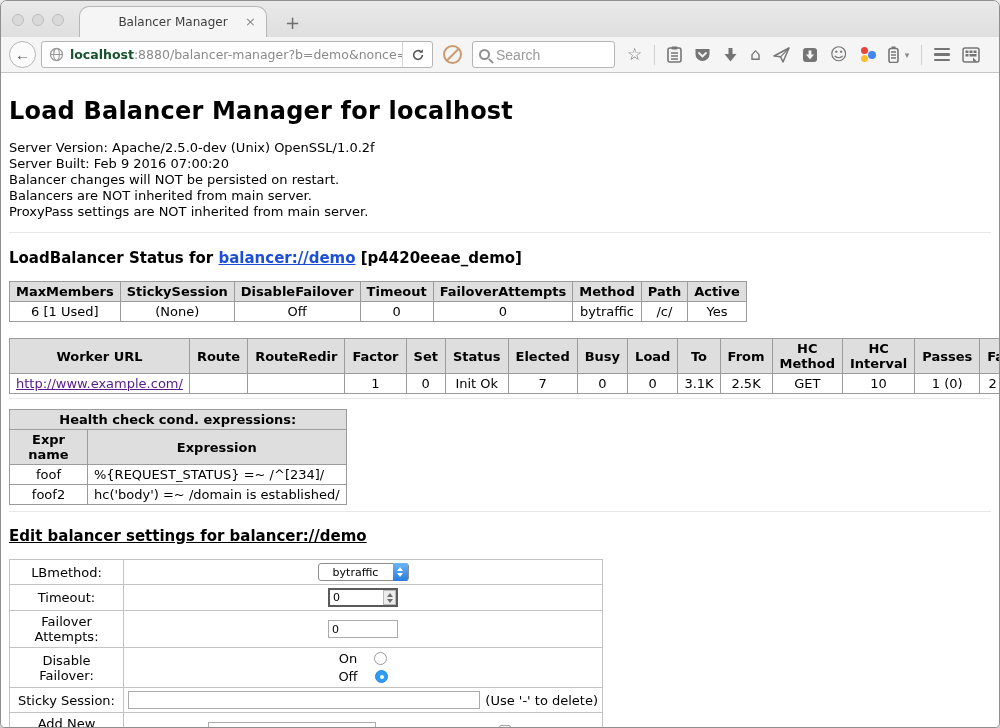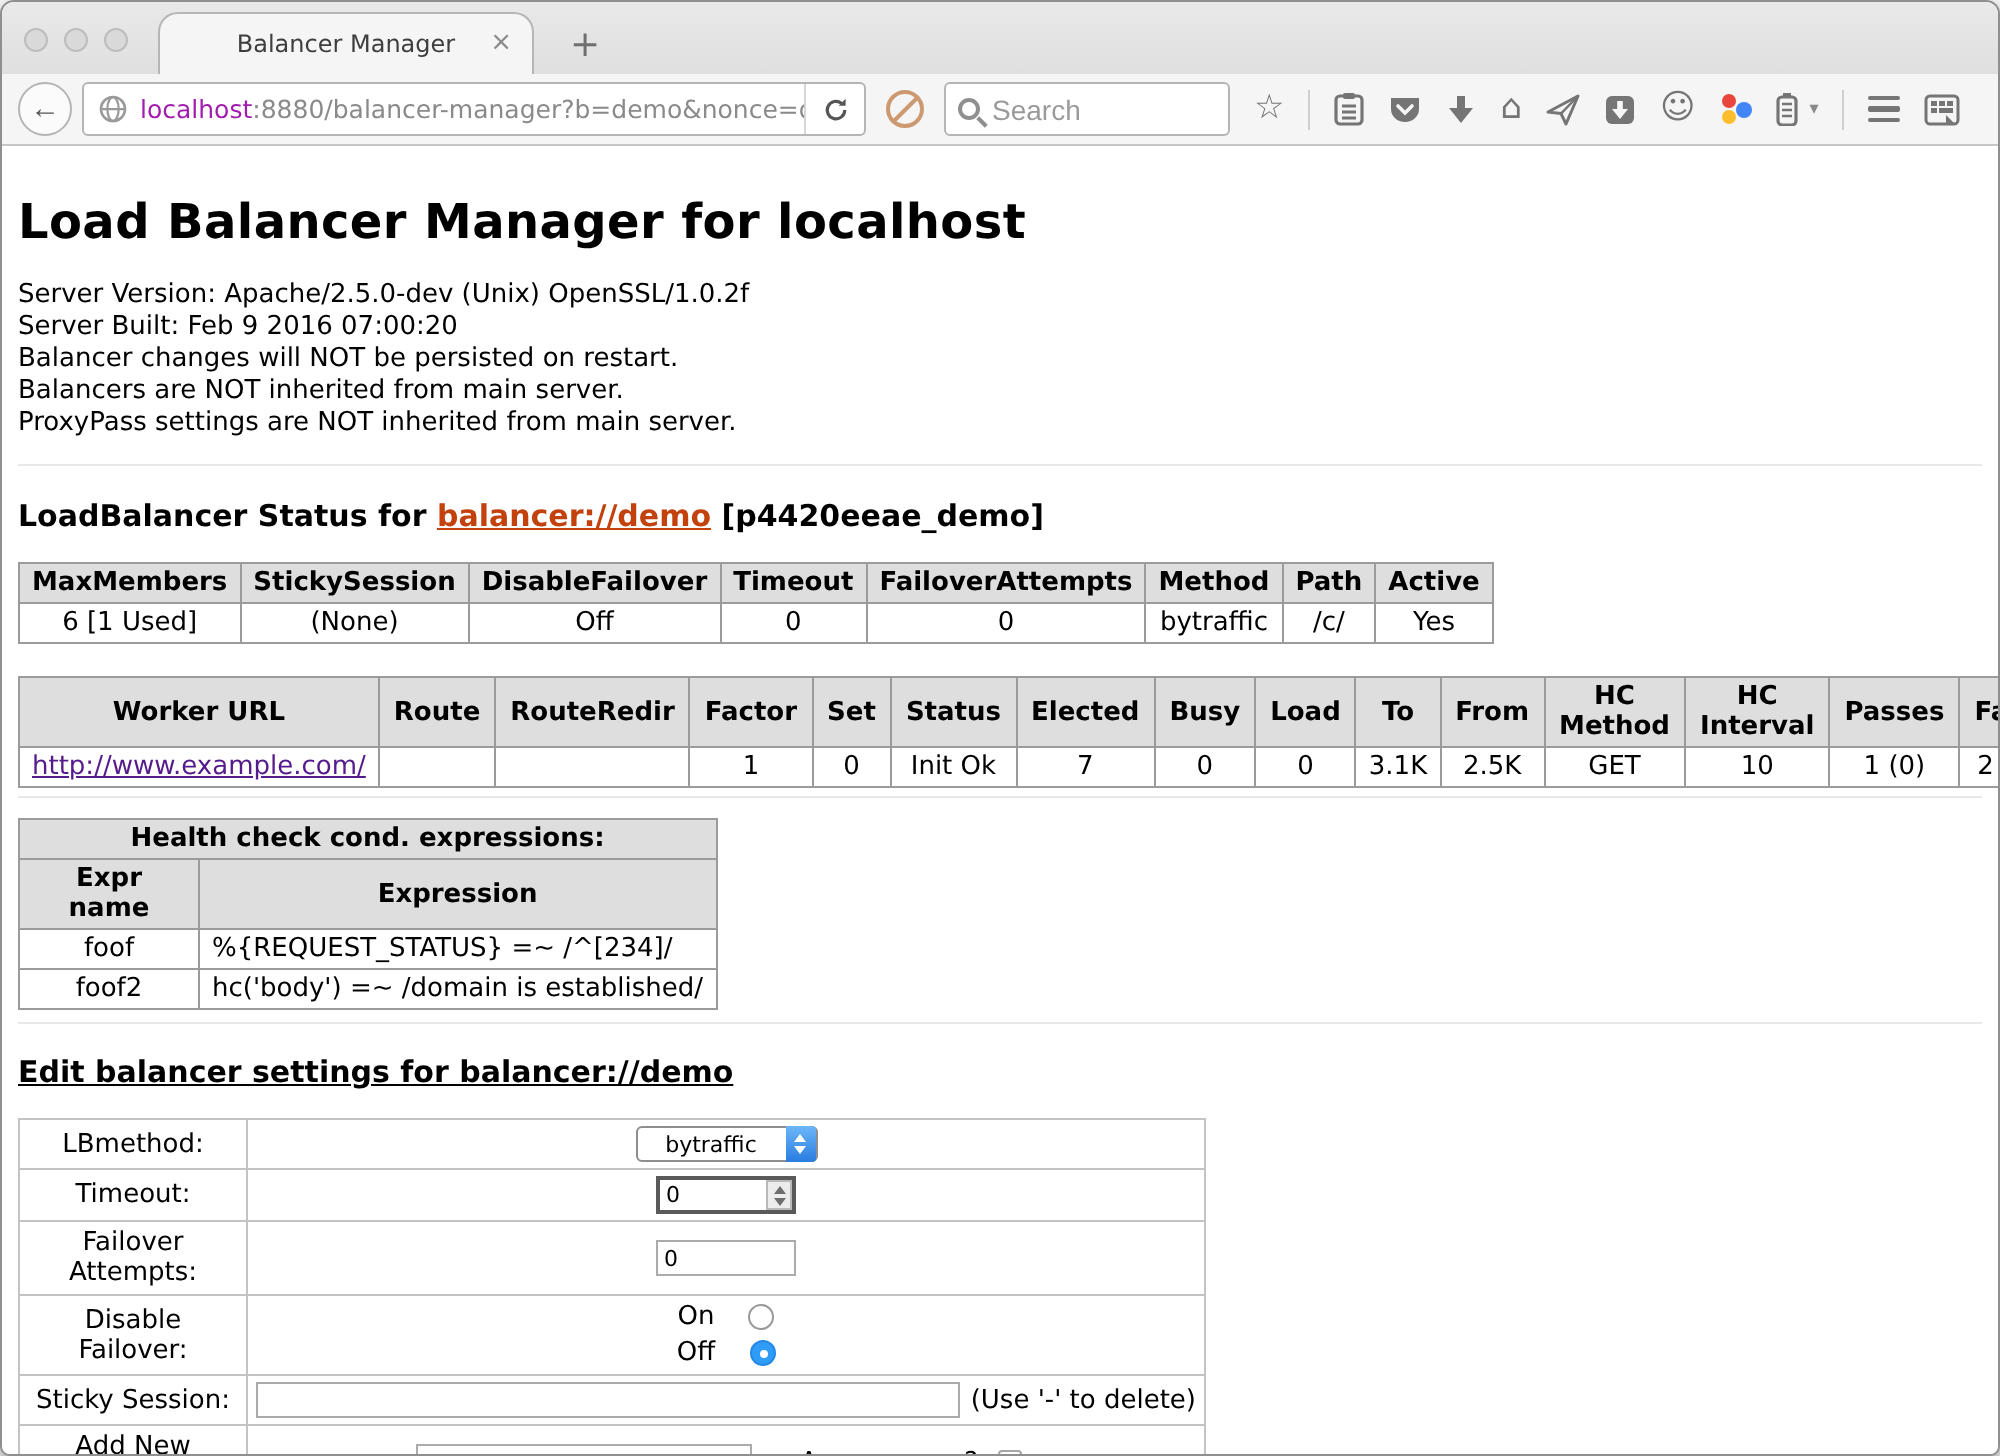--- a/index.html
+++ b/index.html
@@ -48,21 +48,21 @@
   }
   .urlbar {
     width: 392px; height: 27px; background: #fff;
     border: 1px solid #b5b5b5; border-radius: 3px;
     display: flex; align-items: center; overflow: hidden; flex: none;
   }
   .globe { flex: none; margin: 0 6px 0 7px; display: flex; }
   .url {
     flex: 1 1 auto; font-size: 12.5px; white-space: nowrap; overflow: hidden; color: #8a8a8a;
   }
-  .url b { color: #a21caf; font-weight: normal; }
+  .url b { color: #14532d; font-weight: bold; }
   .reload {
     flex: none; width: 30px; height: 27px; border-left: 1px solid #d6d6d6;
     display: flex; align-items: center; justify-content: center;
   }
   .blocked {
     flex: none; width: 19px; height: 19px; margin: 0 10px;
     border: 2px solid #c07b45; border-radius: 50%; position: relative; opacity: .75;
   }
   .blocked::after {
     content: ""; position: absolute; left: -1px; top: 6.5px; width: 17px; height: 2px;
@@ -86,32 +86,32 @@
   .dots .r { width: 7px; height: 7px; background: #e8453c; left: 1px; top: 0; }
   .dots .y { width: 7px; height: 7px; background: #fcbe2d; left: 1px; top: 8px; }
   .dots .b { width: 8px; height: 8px; background: #4285f4; left: 8px; top: 4px; }
   .caret { font-size: 9px; color: #8a8a8a; margin-left: -6px; }
   
   .content { background: #fff; padding: 8px 8px 0 8px; height: 655px; color: #000; }
   h1 { font-size: 24px; margin: 16px 0 0 0; letter-spacing: .2px; }
   .info { margin-top: 15px; font-size: 13px; line-height: 16px; }
   hr.rule { border: 0; height: 1px; background: #9f9f9f; border-bottom: 1px solid #e8e8e8; margin: 12px 0 0 0; }
   h3 { font-size: 15px; margin: 16px 0 0 0; }
-  h3 a { color: #c2410c; }
+  h3 a { color: #1d4ed8; }
   table.t { border-collapse: collapse; font-size: 13px; padding-left: 40px; }
   table.t th, table.t td { border: 1px solid #9b9b9b; padding: 2px 6px; text-align: center; }
   table.t th { background: #dedede; }
   table.balancer { margin-top: 14px; }
   table.worker { margin-top: 16px; }
   table.worker th { padding: 2px 7px; }
   td.left, a.wurl { text-align: right; }
   a.wurl, td a { color: #551a8b; }
   table.health { margin-top: 10px; }
   table.health td.expr { text-align: left; }
-  table.health th.ename { width: 90px; }
+  table.health th.ename { width: 78px; }
   
   table.form { border-collapse: collapse; width: 594px; margin-top: 14px; font-size: 13px; border: 1px solid #949494; }
   table.form td { border: 1px solid #c3c3c3; padding: 3px 4px; }
   table.form td.label { width: 114px; text-align: center; }
   table.form td.val { text-align: center; }
   .sel {
     display: inline-flex; align-items: center; border: 1px solid #8e8e8e;
     border-radius: 3px; background: #fff; height: 18px; vertical-align: middle;
   }
   .sel .seltxt { width: 74px; font-size: 11px; text-align: center; }

